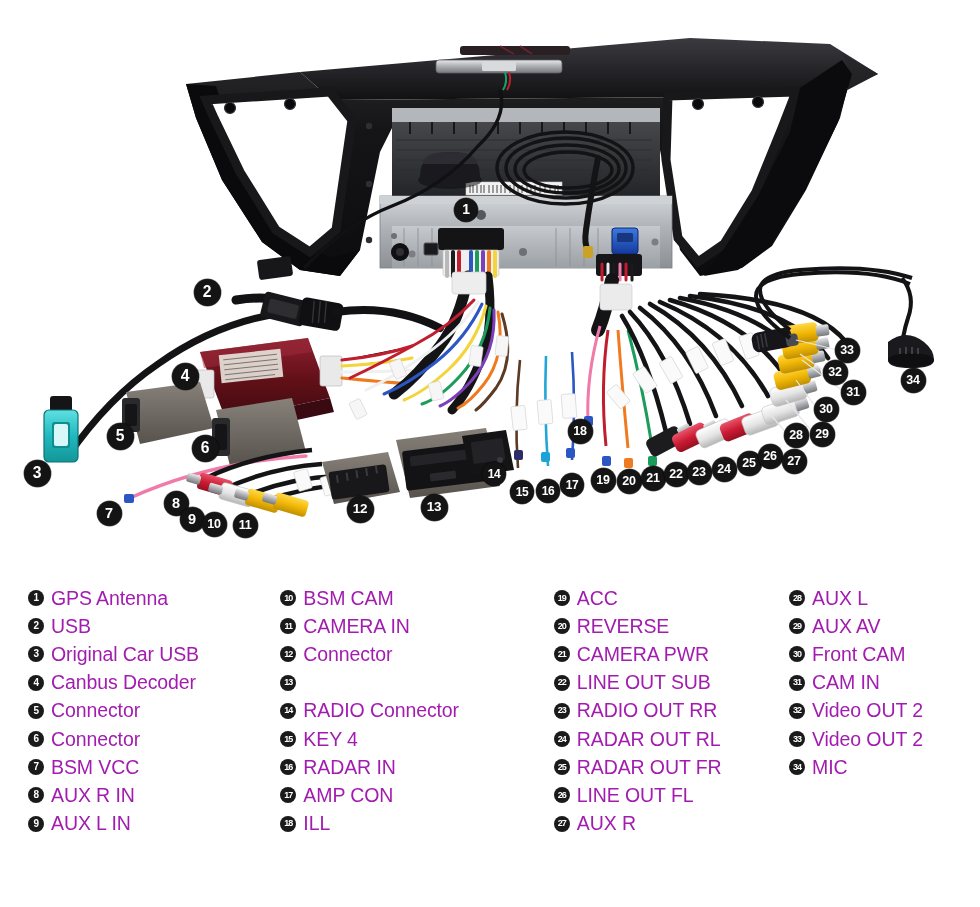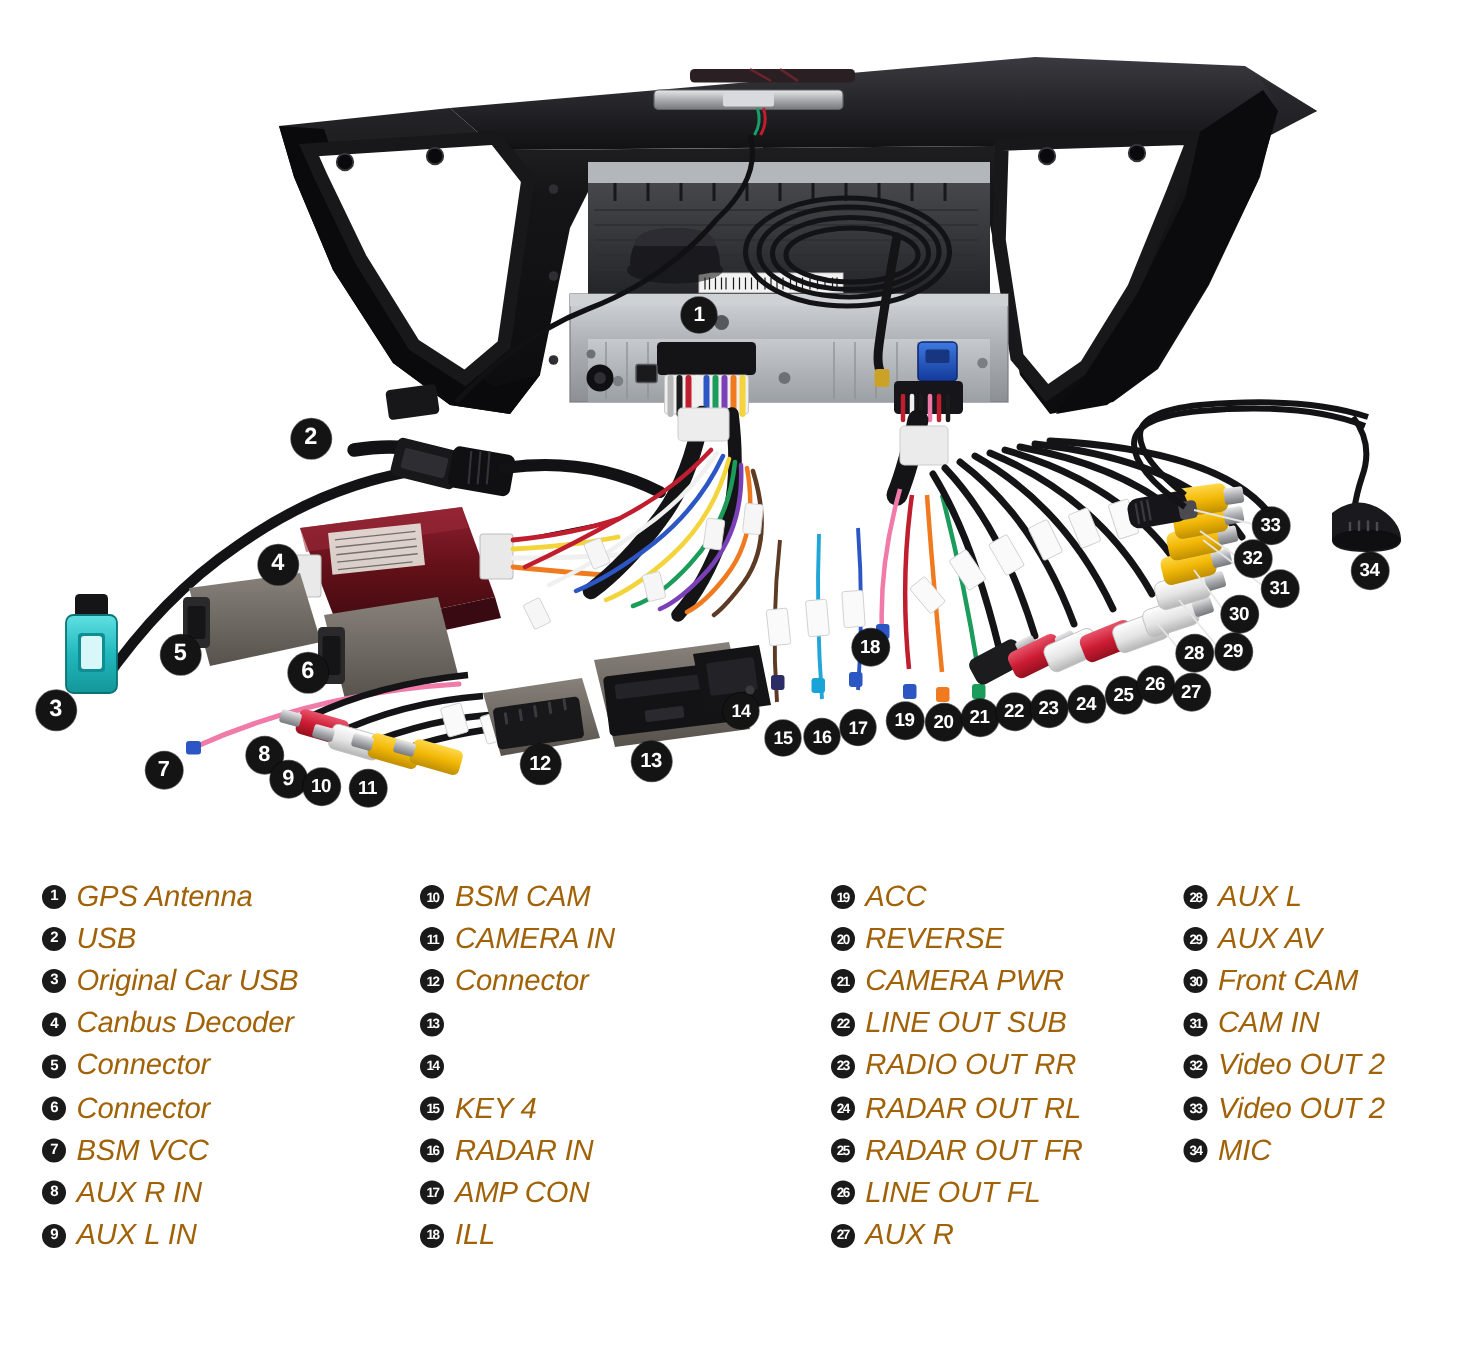--- a/index.html
+++ b/index.html
@@ -61,23 +61,22 @@
     font-size:10px;
     font-weight:700;
     display:flex;align-items:center;justify-content:center;
     line-height:1;
     letter-spacing:-0.5px;
     margin-right:7px;
   }
   .legend-num.wide{font-size:9px;letter-spacing:-1px;}
   .legend-label{
     font-size:19.5px;
-    color:#a16207;
+    color:#a21caf;
     letter-spacing:-0.1px;
-    font-style:italic;
   }
 </style>
 </head>
 <body>
 
 <div id="page">
 
   <div id="diagram">
     <svg viewBox="0 0 980 580" xmlns="http://www.w3.org/2000/svg">
       <defs>
@@ -635,20 +634,21 @@
         </div>
         <div class="legend-item">
           <span class="legend-num wide">12</span>
           <span class="legend-label">Connector</span>
         </div>
         <div class="legend-item">
           <span class="legend-num wide">13</span>
         </div>
         <div class="legend-item">
           <span class="legend-num wide">14</span>
+          <span class="legend-label">RADIO Connector</span>
         </div>
         <div class="legend-item">
           <span class="legend-num wide">15</span>
           <span class="legend-label">KEY 4</span>
         </div>
         <div class="legend-item">
           <span class="legend-num wide">16</span>
           <span class="legend-label">RADAR IN</span>
         </div>
         <div class="legend-item">

